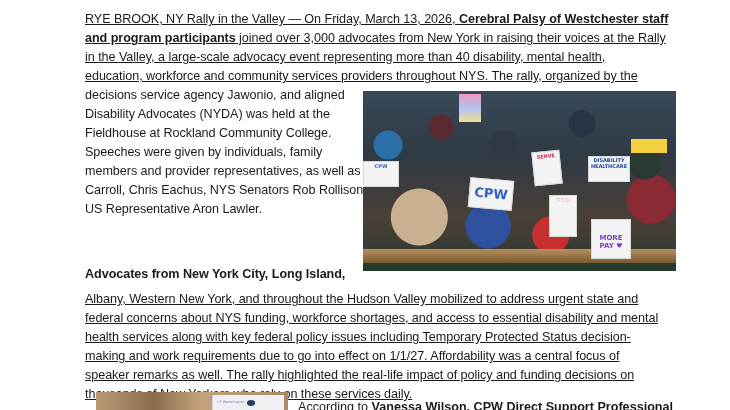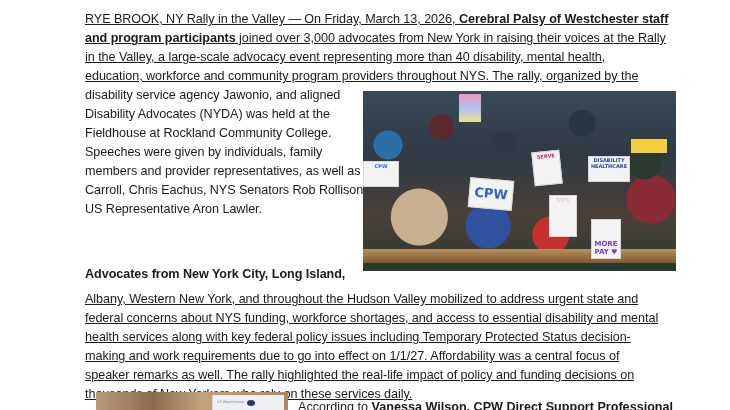--- a/index.html
+++ b/index.html
@@ -68,21 +68,21 @@
       font-family: "DejaVu Sans", sans-serif;
       font-weight: bold;
       font-size: 8px;
       line-height: 9px;
       text-align: center;
       color: #2a4fb0;
       background: #f3f3f3;
       border: 1px solid #d8d8d8;
     }
     .sign.s-cpw { left: 106px; top: 88px; width: 42px; height: 28px; font-size: 13px; line-height: 28px; color: #3060c0; transform: rotate(5deg); }
-    .sign.s-morepay { left: 228px; top: 128px; width: 30px; height: 40px; color: #7a40c0; font-size: 7px; line-height: 8px; padding-top: 20px; box-sizing: border-box; }
+    .sign.s-morepay { left: 228px; top: 128px; width: 40px; height: 40px; color: #7a40c0; font-size: 7px; line-height: 8px; padding-top: 14px; box-sizing: border-box; }
     .sign.s-disab { left: 225px; top: 65px; width: 40px; height: 24px; font-size: 5px; line-height: 6px; color: #2048a0; }
     .sign.s-hearts { left: 186px; top: 104px; width: 26px; height: 40px; color: #c03050; font-size: 5px; }
     .sign.s-rainbow { left: 96px; top: 3px; width: 22px; height: 28px; background: linear-gradient(180deg, #f09ac0, #b0c0f0, #f0e090); border: none; }
     .sign.s-left { left: 0px; top: 70px; width: 34px; height: 24px; color: #3070c0; font-size: 5px; }
     .sign.s-yellow { left: 268px; top: 48px; width: 36px; height: 14px; background: #f3d040; border: none; }
     .sign.s-mid { left: 170px; top: 60px; width: 26px; height: 32px; color: #c03060; font-size: 5px; transform: rotate(-6deg); }
 
     .photo2 {
       position: absolute;
       left: 96px; top: 392px;
@@ -116,25 +116,25 @@
   </style>
 </head>
 <body>
 
 <div class="page">
 
   <p class="para p1">
     <span class="line"><span>RYE BROOK, NY Rally in the Valley — On Friday, March 13, 2026, </span><b>Cerebral Palsy of Westchester staff</b></span>
     <span class="line"><b>and program participants</b><span> joined over 3,000 advocates from New York in raising their voices at the Rally</span></span>
     <span class="line">in the Valley, a large-scale advocacy event representing more than 40 disability, mental health,</span>
-    <span class="line">education, workforce and community program providers throughout NYS. The rally, organized by the</span>
+    <span class="line">education, workforce and community services providers throughout NYS. The rally, organized by the</span>
   </p>
 
   <p class="para p1-narrow">
-    <span class="line">disability service agency Jawonio, and aligned</span>
+    <span class="line">decisions service agency Jawonio, and aligned</span>
     <span class="line">Disability Advocates (NYDA) was held at the</span>
     <span class="line">Fieldhouse at Rockland Community College.</span>
     <span class="line">Speeches were given by individuals, family</span>
     <span class="line">members and provider representatives, as well as</span>
     <span class="line">Carroll, Chris Eachus, NYS Senators Rob Rollison,</span>
     <span class="line">US Representative Aron Lawler.</span>
   </p>
 
   <div class="photo" title="Rally participants holding signs in bleachers">
     <div class="crowd"></div>

